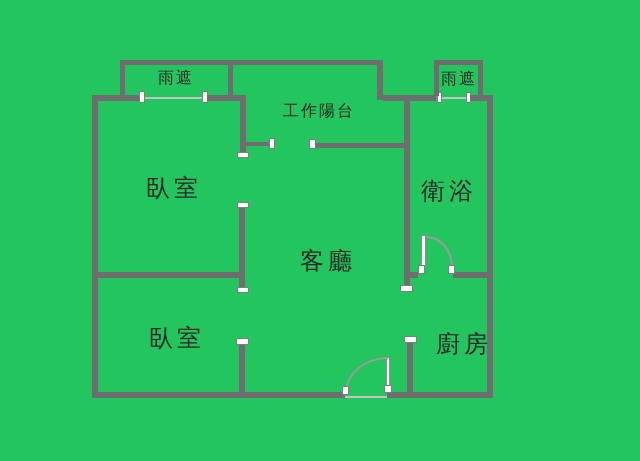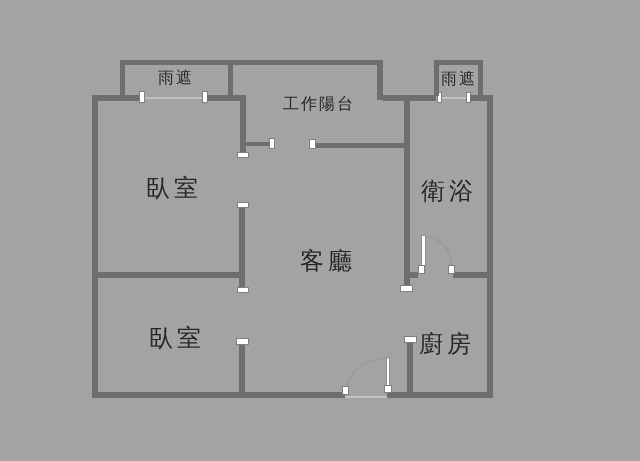--- a/index.html
+++ b/index.html
@@ -1,17 +1,17 @@
 <!DOCTYPE html>
 <html><head>
 <meta charset="utf-8">
 <style>
   html,body{margin:0;padding:0;background:#fff;}
   .stage{
-    position:relative;width:640px;height:461px;background:#a3a3a3;
+    position:relative;width:640px;height:461px;background:#22c55e;
     font-family:"DejaVu Sans","Liberation Sans",sans-serif;overflow:hidden;
   }
   
   .w{position:absolute;background:#6e6e6e;}
   
   .win{position:absolute;background:#c3c3c3;}
   
   .cap{position:absolute;background:#ffffff;border:1px solid #7f7f7f;box-sizing:border-box;}
   
   .leaf{position:absolute;background:#ffffff;border:1px solid #8f8f8f;box-sizing:border-box;}
@@ -85,20 +85,20 @@
   <div class="w" style="left:407px;top:343px;width:6px;height:49px;"></div>
 
   <div class="win" style="left:345px;top:396px;width:42px;height:2px;"></div>
   <div class="leaf" style="left:386px;top:357px;width:4px;height:34px;"></div>
   <div class="arc arc-tl" style="left:345px;top:357px;width:43px;height:36px;"></div>
   <div class="cap" style="left:342px;top:386px;width:7px;height:9px;"></div>
   <div class="cap" style="left:384px;top:385px;width:8px;height:8px;"></div>
 
   <div class="lbl small" style="left:176px;top:78px;">雨遮</div>
   <div class="lbl small" style="left:459px;top:79px;">雨遮</div>
-  <div class="lbl small" style="left:319px;top:104px;">工作陽台</div>
+  <div class="lbl small" style="left:319px;top:111px;">工作陽台</div>
   <div class="lbl" style="left:174px;top:188px;">臥室</div>
   <div class="lbl" style="left:449px;top:191px;">衛浴</div>
   <div class="lbl" style="left:328px;top:261px;">客廳</div>
   <div class="lbl" style="left:177px;top:338px;">臥室</div>
-  <div class="lbl" style="left:447px;top:344px;">廚房</div>
+  <div class="lbl" style="left:464px;top:344px;">廚房</div>
 
 </div>
 
 </body></html>

